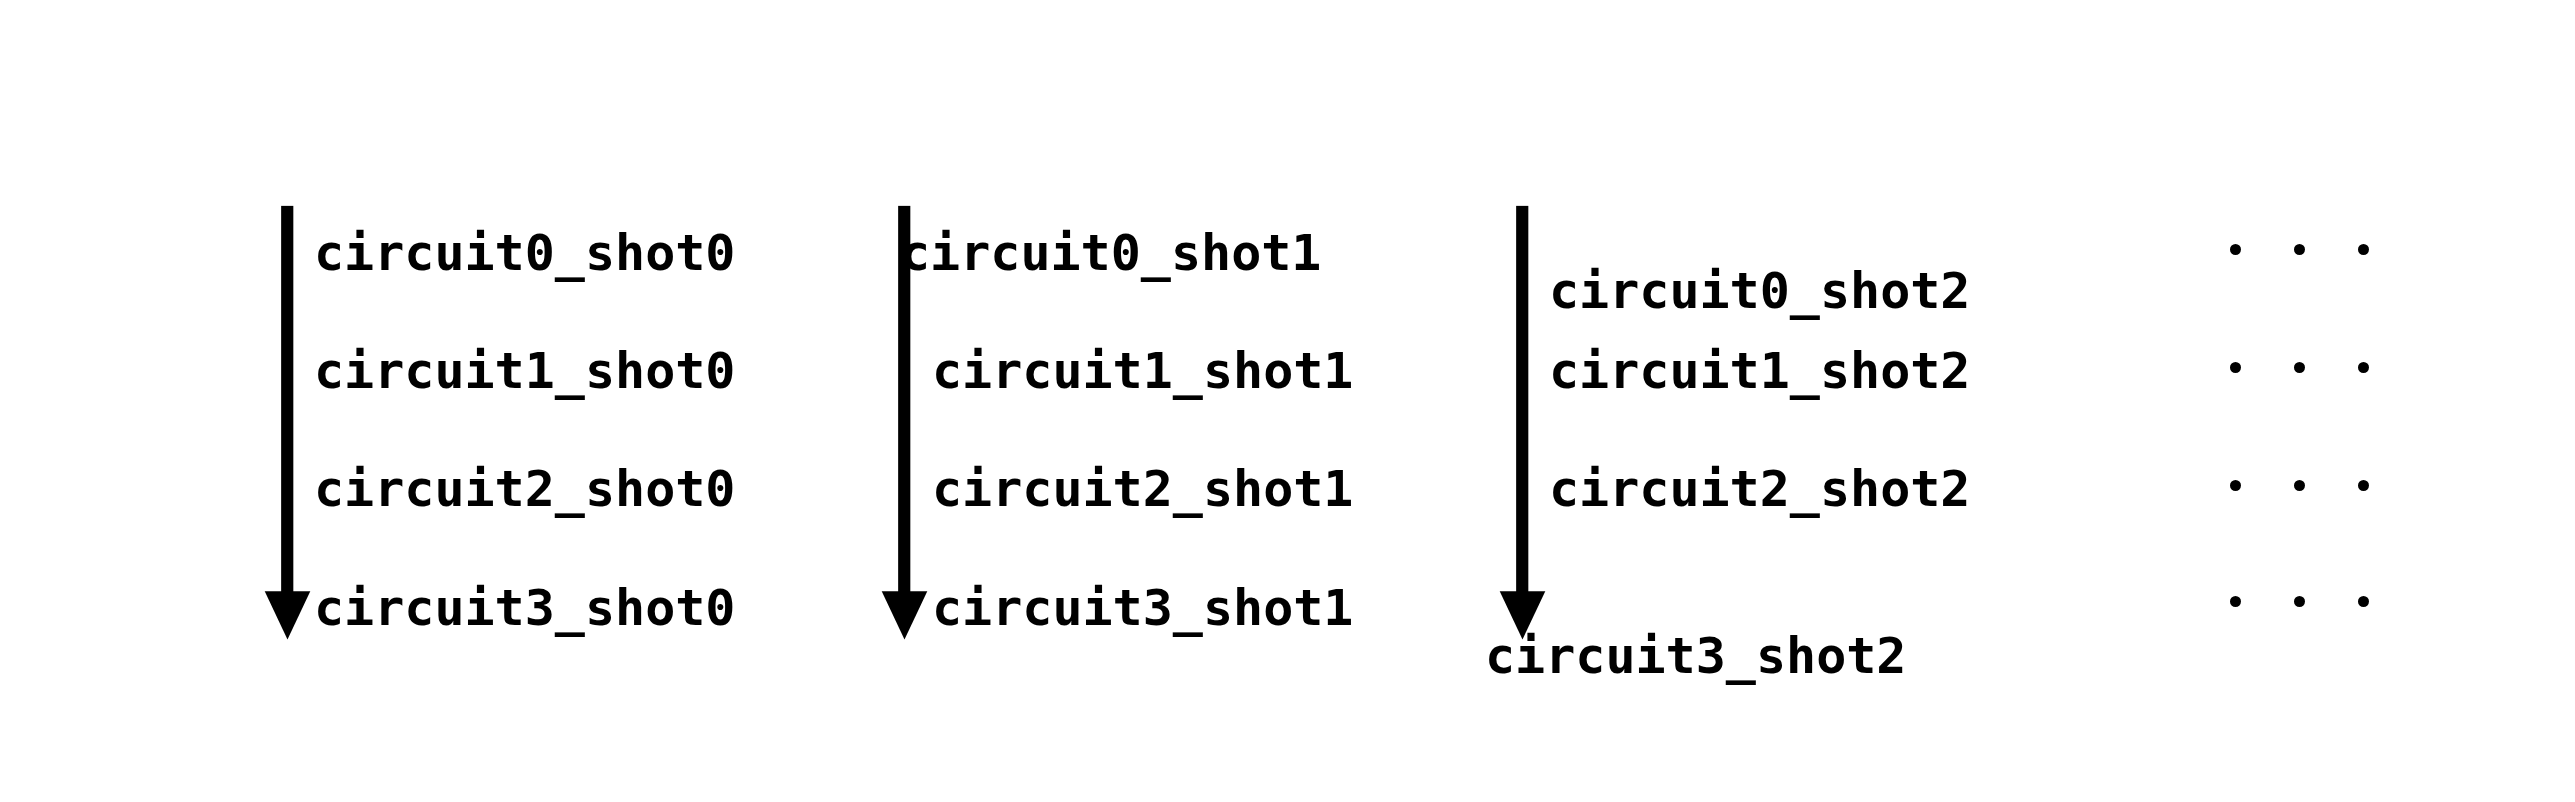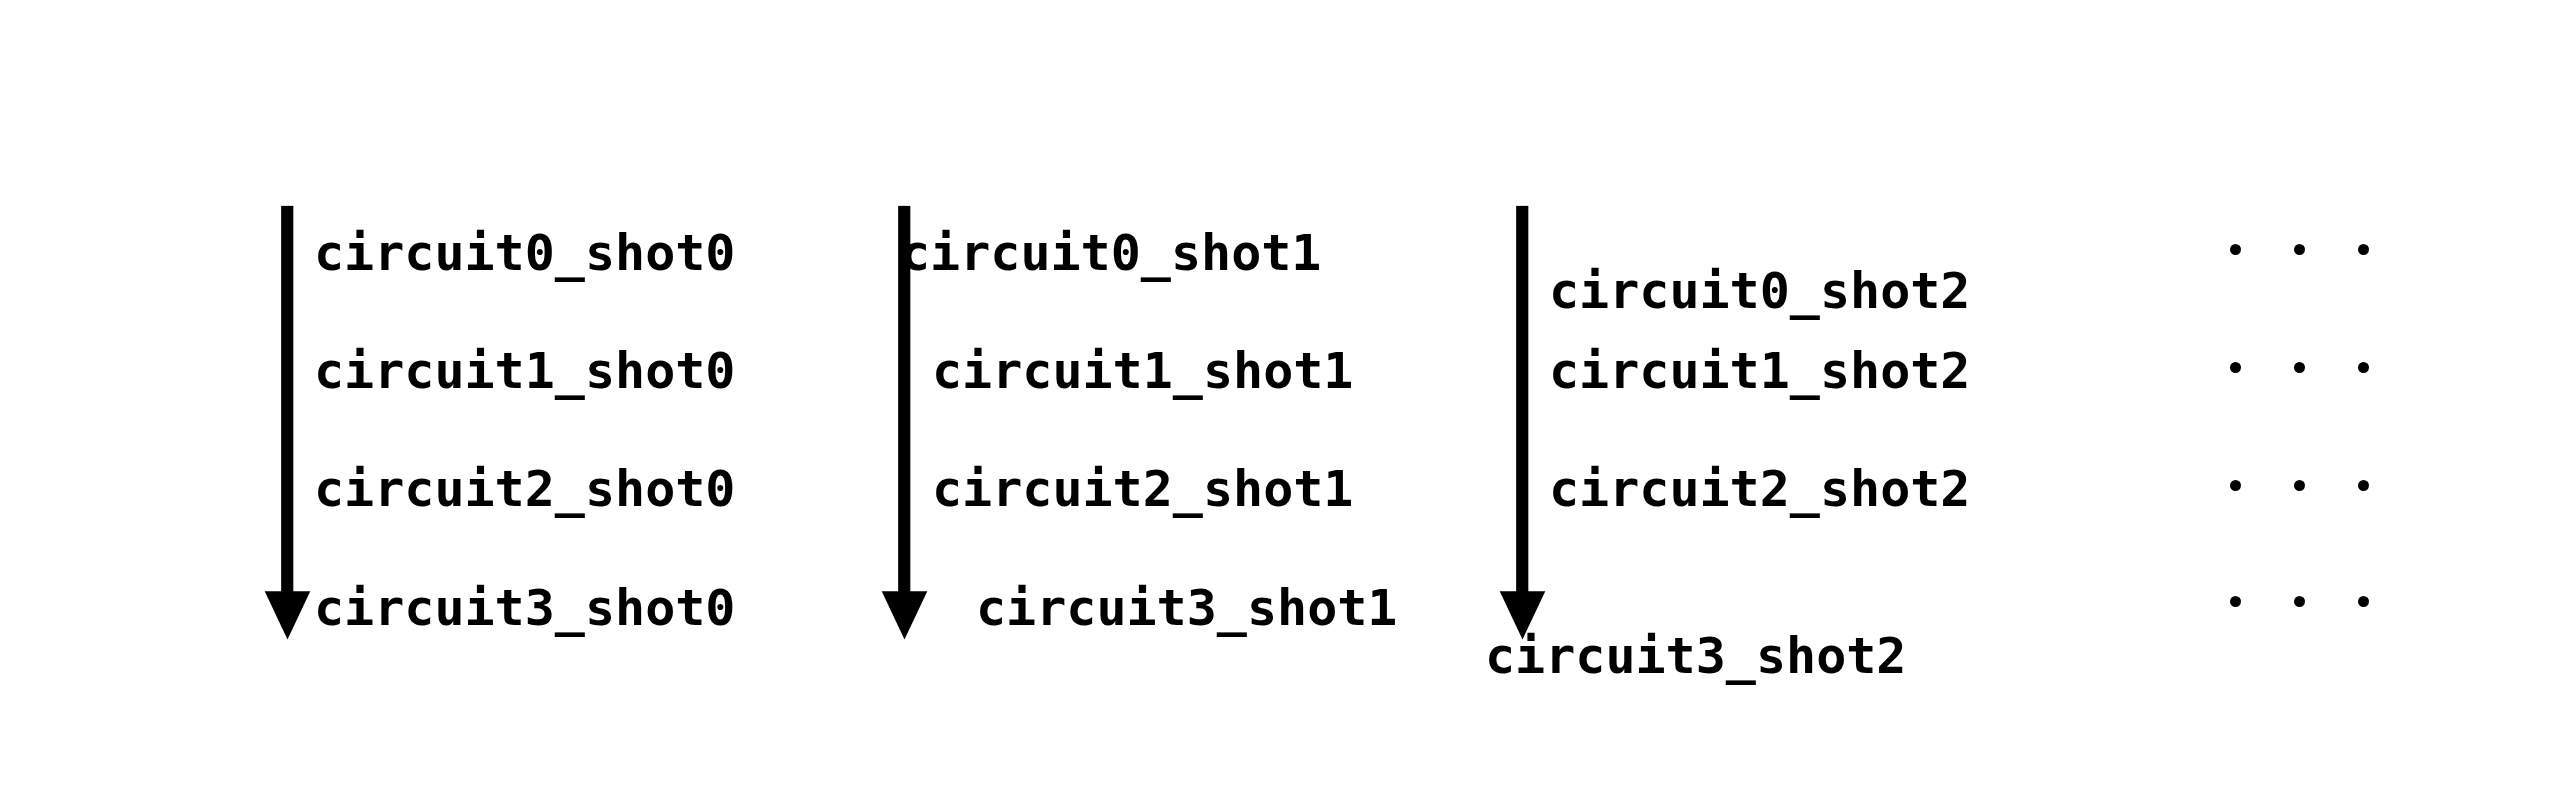--- a/index.html
+++ b/index.html
@@ -77,21 +77,21 @@
 
   <div class="group">
     <svg class="arrow-svg" style="left:878px; top:205px;" width="53" height="439" viewBox="0 0 100 825">
       <rect x="38" y="0" width="23" height="735" fill="#000000"></rect>
       <polygon points="7,727 93,727 50,818" fill="#000000"></polygon>
     </svg>
     <div class="label-col">
       <div class="label" style="left:900px; top:226px;">circuit0_shot1</div>
       <div class="label" style="left:932px; top:344px;">circuit1_shot1</div>
       <div class="label" style="left:932px; top:462px;">circuit2_shot1</div>
-      <div class="label" style="left:976px; top:581px;text-align:right;">circuit3_shot1</div>
+      <div class="label" style="left:932px; top:581px;text-align:right;">circuit3_shot1</div>
     </div>
   </div>
 
   <div class="group">
     <svg class="arrow-svg" style="left:1496px; top:205px;" width="53" height="439" viewBox="0 0 100 825">
       <rect x="38" y="0" width="23" height="735" fill="#000000"></rect>
       <polygon points="7,727 93,727 50,818" fill="#000000"></polygon>
     </svg>
     <div class="label-col">
       <div class="label" style="left:1549px; top:226px;margin-top:38px;">circuit0_shot2</div>

